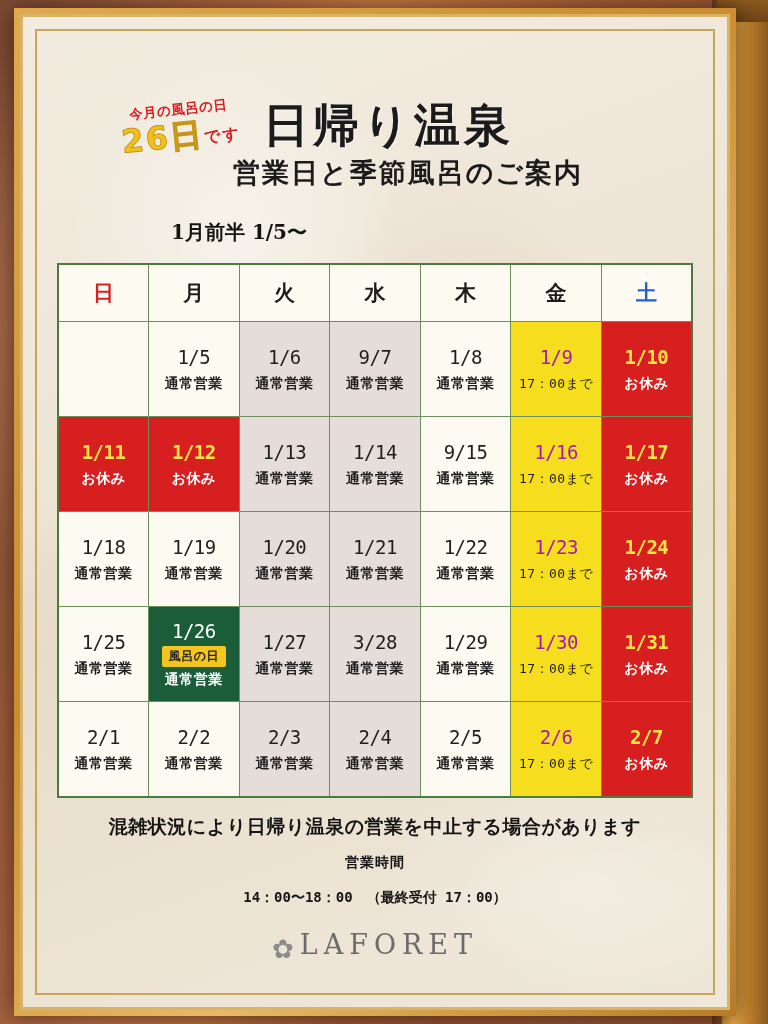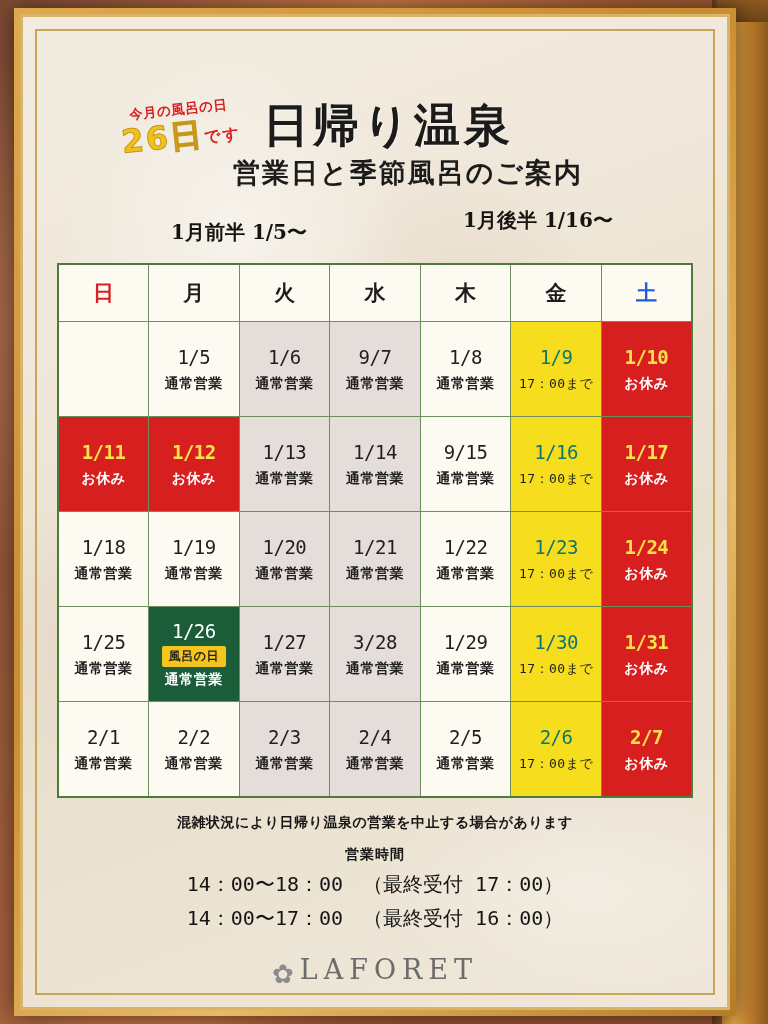--- a/index.html
+++ b/index.html
@@ -235,21 +235,21 @@
     letter-spacing: 0.5px;
   }
 
   
   td.normal   { background: #fdfaf2; }
   td.shaded   { background: #e5ddd9; }
   td.yellow   { background: #f6dd1e; }
   td.red      { background: #d81f1f; }
   td.empty    { background: #fdfaf2; }
 
-  td.yellow .date { color: #0f766e; }
+  td.yellow .date { color: #a21caf; }
   td.yellow .note { font-size: 13px; font-family: "DejaVu Sans Mono","Liberation Mono",monospace; font-weight: 400; }
   td.red .date { color: #f9e24a; font-weight: 700; }
   td.red .note { color: #ffffff; }
 
   .badge-furo {
     background: #f4c51e;
     color: #1f1f1f;
     font-size: 12px;
     font-weight: 700;
     padding: 2px 7px;
@@ -260,40 +260,41 @@
   td.greencell .date { color: #ffffff; }
   td.greencell .note { color: #ffffff; }
   td.greencell .cell { gap: 4px; }
 
   
   .footer {
     margin-top: 16px;
     text-align: center;
   }
   .notice {
-    font-size: 14px;
+    font-size: 19px;
     font-weight: 700;
     color: #151515;
     font-family: Liberation Serif, serif;
     letter-spacing: 0.5px;
   }
   .hours-label {
     margin-top: 14px;
     font-size: 14px;
     font-weight: 700;
     color: #151515;
     font-family: "DejaVu Serif", "Liberation Serif", serif;
     letter-spacing: 1px;
   }
   .hours-line {
-    margin-top: 7px;
-    font-size: 20px;
+    margin-top: 17px;
+    font-size: 14px;
     color: #151515;
     font-family: "DejaVu Sans Mono", "Liberation Mono", monospace;
     letter-spacing: 0px;
+    font-weight: bold;
   }
 
   .logo {
     margin-top: 22px;
     text-align: center;
     color: #6f6f6f;
   }
   .logo .mark {
     font-size: 26px;
     line-height: 1;
@@ -329,21 +330,20 @@
           <div class="furo-badge">
             <span class="small">今月の風呂の日</span>
             <span class="big"><span>26</span><span>日</span><span class="desu">です</span></span>
           </div>
           <div class="main-title">日帰り温泉</div>
           <div class="sub-title">営業日と季節風呂のご案内</div>
         </div>
 
         <div class="half-row">
           <div class="half-left">1月前半 1/5〜</div>
-          <div class="half-right">1月後半 1/16〜</div>
         </div>
 
 
         <table class="calendar">
           <thead>
             <tr>
               <th class="sun">日</th>
               <th>月</th>
               <th>火</th>
               <th>水</th>
@@ -571,21 +571,20 @@
                   </div>
                 </td>
               </tr>
             </tbody>
         </table>
 
         <div class="footer">
           <div class="notice">混雑状況により日帰り温泉の営業を中止する場合があります</div>
           <div class="hours-label">営業時間</div>
           <div class="hours-line">14：00〜18：00　（最終受付 17：00）</div>
-          <div class="hours-line">14：00〜17：00　（最終受付 16：00）</div>
         </div>
 
         <div class="logo">
           <span class="mark">✿</span><span class="name">LAFORET</span>
           
         </div>
 
       </div>
     </div>
   </div>

